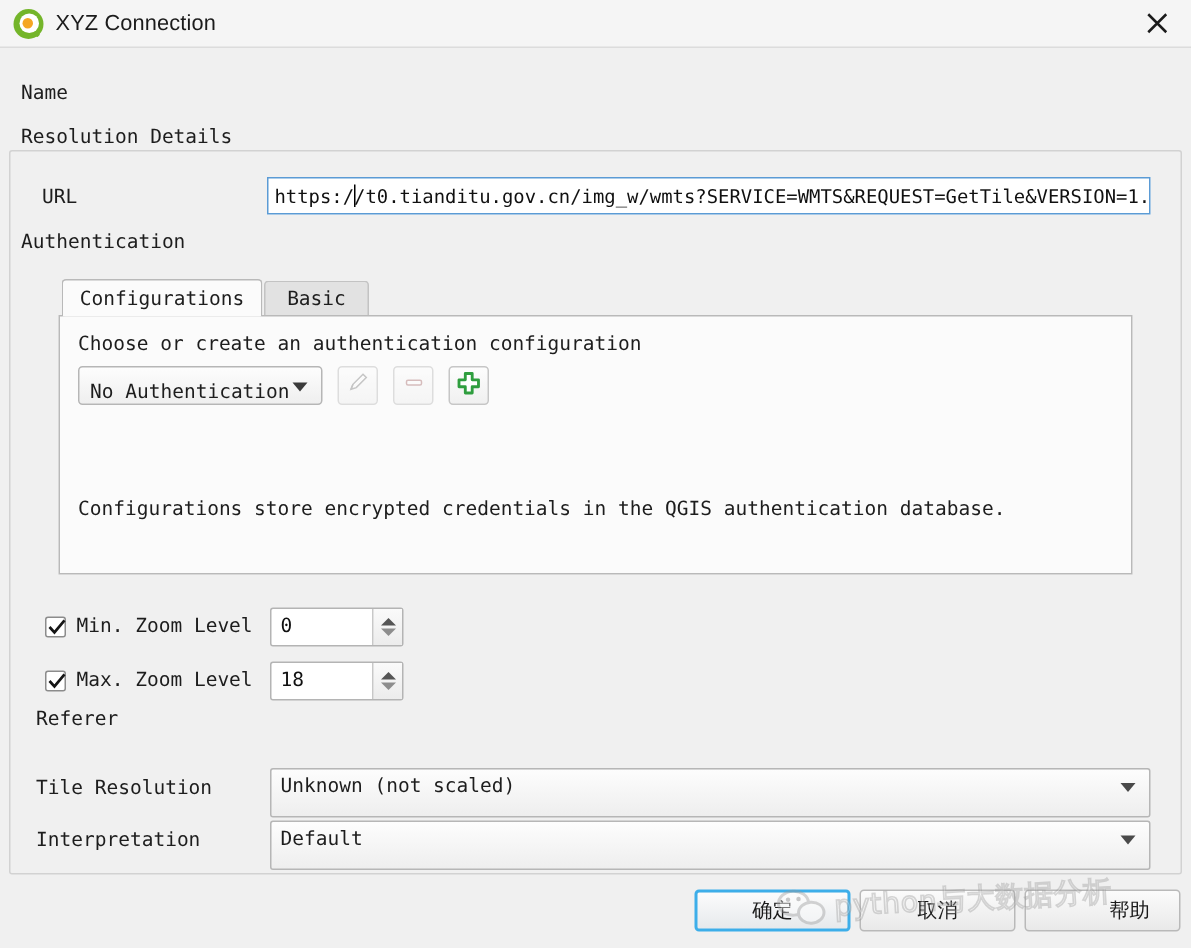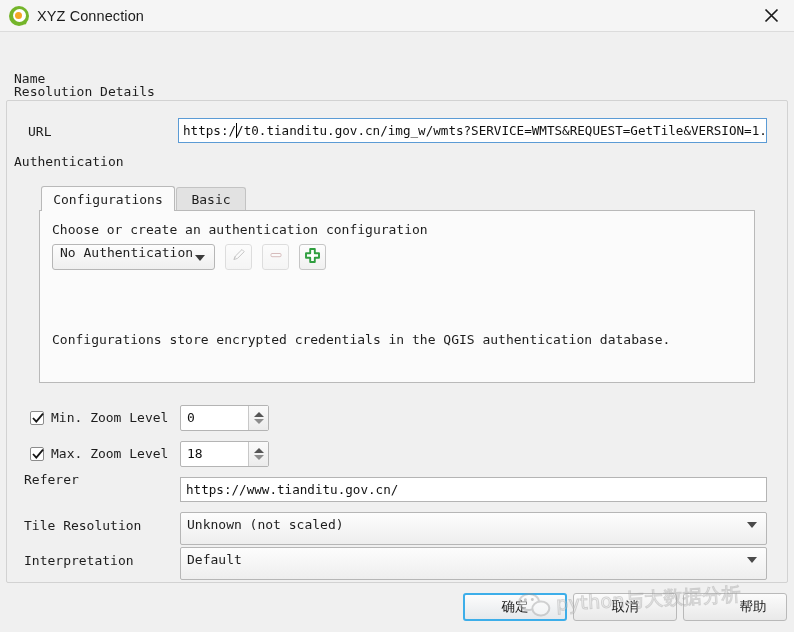--- a/index.html
+++ b/index.html
@@ -66,21 +66,21 @@
 
   
   .lbl {
     font-family: "DejaVu Sans Mono", monospace;
     font-size: 13px;
     color: #1d1d1d;
     white-space: pre;
   }
 
   
-  .name-label { position: absolute; left: 14px; top: 55px; margin-top: 16px; }
+  .name-label { position: absolute; left: 14px; top: 55px; }
   .name-input {
     position: absolute; left: 54px; top: 50px;
     width: 726px; height: 24px;
     background: #ffffff;
     border: 1px solid #b4b4b4;
     font-family: "DejaVu Sans", sans-serif;
     font-size: 13.5px;
     color: #101010;
     padding: 0 5px;
     line-height: 22px;
@@ -168,21 +168,21 @@
 
   .choose-text {
     position: absolute; left: 12px; top: 11px;
   }
   .auth-select {
     position: absolute; left: 12px; top: 33px;
     width: 163px; height: 26px;
     background: linear-gradient(#fdfdfd, #efefef);
     border: 1px solid #b6b6b6;
     border-radius: 3px;
-    display: flex; align-items: flex-start;
+    display: flex; align-items: flex-end;
     cursor: pointer;
   }
   .auth-select .txt {
     font-family: "DejaVu Sans Mono", monospace;
     font-size: 13px; color: #1d1d1d;
     margin-left: 7px; white-space: pre;
   }
   .caret-down {
     position: absolute; right: 9px; top: 10px;
     width: 0; height: 0;
@@ -454,21 +454,20 @@
   <div class="lbl zoom-lbl-max">Max. Zoom Level</div>
   <div class="spin max">
     <span class="val">18</span>
     <span class="btns">
       <i class="up"></i>
       <i class="dn"></i>
     </span>
   </div>
 
   <div class="lbl ref-label">Referer</div>
-  <input class="ref-input" type="text" value="https://www.tianditu.gov.cn/" style="">
 
   <div class="lbl tile-label">Tile Resolution</div>
   <div class="combo tile">
     <span class="txt">Unknown (not scaled)</span>
     <span class="arw"></span>
   </div>
 
   <div class="lbl interp-label">Interpretation</div>
   <div class="combo interp">
     <span class="txt">Default</span>

